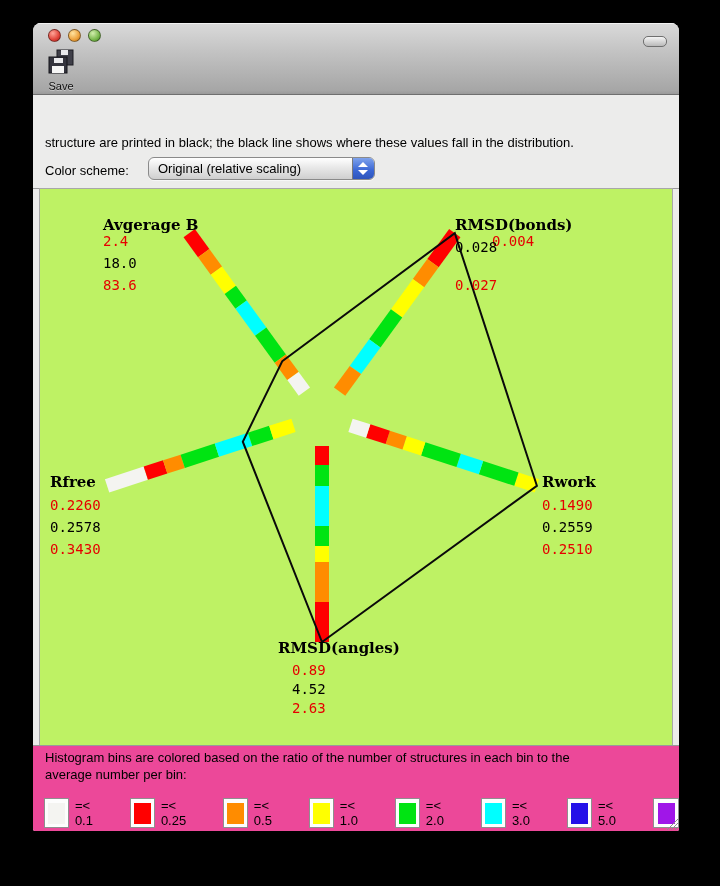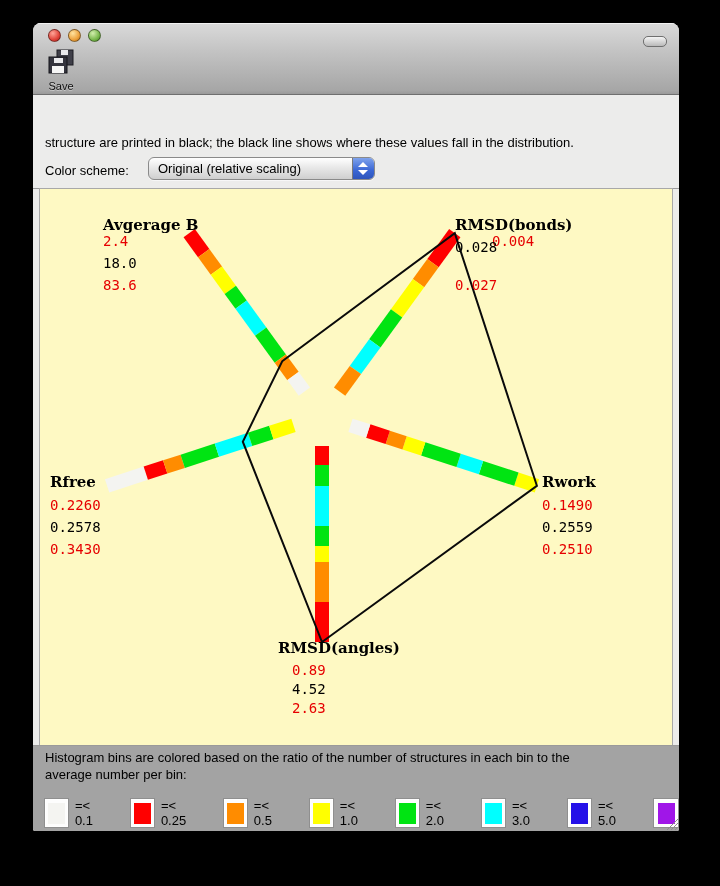--- a/index.html
+++ b/index.html
@@ -34,30 +34,30 @@
         box-shadow:0 1px 0 rgba(255,255,255,.6);overflow:hidden;}
   .dropdown .txt{position:absolute;left:9px;top:3px;font-size:13px;color:#000;}
   .dropdown .cap{position:absolute;right:0;top:0;width:21px;height:100%;
         background:linear-gradient(#7ea2ec,#3a66d4 60%,#2f55bb);border-left:1px solid #7a7a7a;}
   .dropdown .cap .up,.dropdown .cap .dn{position:absolute;left:5px;width:0;height:0;
         border-left:5px solid transparent;border-right:5px solid transparent;}
   .dropdown .cap .up{top:4px;border-bottom:5px solid #fff;}
   .dropdown .cap .dn{bottom:4px;border-top:5px solid #fff;}
   
   .plot-panel{position:absolute;left:6px;top:165px;width:632px;height:556px;
-        background:#fef9c3;border:1px solid #a8a8a8;box-sizing:content-box;}
+        background:#bef264;border:1px solid #a8a8a8;box-sizing:content-box;}
   .plot-panel svg{position:absolute;left:0;top:0;}
   .axis-title{position:absolute;font-family:"DejaVu Serif","Liberation Serif",serif;
         font-weight:bold;font-size:15px;color:#000;white-space:nowrap;}
   .axis-val{position:absolute;font-family:"DejaVu Sans Mono","Liberation Mono",monospace;
         font-size:14px;white-space:nowrap;}
   .axis-val.red{color:#e60000;}
   .axis-val.black{color:#000;}
   
-  .legend{position:absolute;left:0;top:722px;width:646px;height:86px;background:#a3a3a3;
+  .legend{position:absolute;left:0;top:722px;width:646px;height:86px;background:#ec4899;
         border-top:1px solid #9a9a9a;box-sizing:border-box;padding-left:36px;}
   .legend .line{position:absolute;left:12px;font-size:13px;color:#000;white-space:nowrap;}
   .bins{position:absolute;left:11px;top:30px;display:flex;align-items:flex-end;gap:20px;}
   .bin{display:flex;align-items:center;gap:6px;}
   .swatch{width:24px;height:28px;border:1px solid #8f8f8f;background:#fdfdfd;
         display:flex;align-items:center;justify-content:center;box-shadow:inset 0 0 0 1px #fff;}
   .swatch .chip{width:17px;height:21px;}
   .bin .bl{font-size:13px;color:#000;}
   .grip{position:absolute;right:1px;bottom:1px;width:14px;height:14px;}
 </style>

